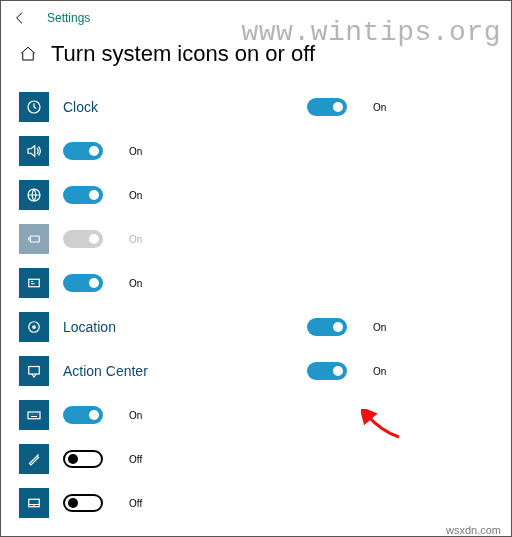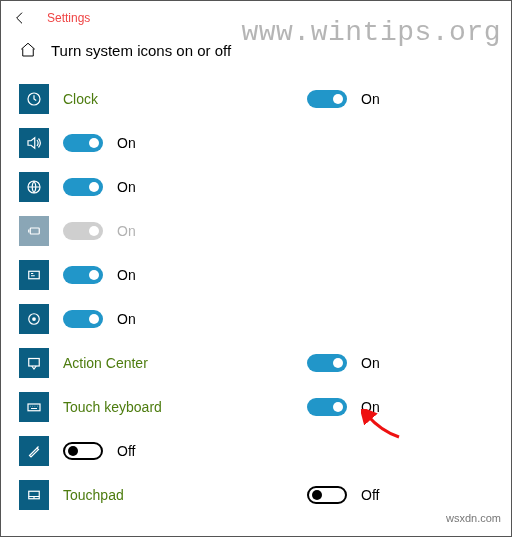--- a/index.html
+++ b/index.html
@@ -19,29 +19,29 @@
     align-items: center;
     gap: 18px;
     padding: 6px 10px 0 10px;
     height: 28px;
   }
   .back-btn {
     width: 18px; height: 18px;
     display: flex; align-items: center; justify-content: center;
     cursor: pointer;
   }
-  .app-title { font-size: 12px; color: #ef4444; }
+  .app-title { font-size: 12px; color: #0f766e; }
   .header {
     display: flex;
     align-items: center;
     gap: 14px;
     padding: 12px 18px 18px 18px;
   }
   .home-icon { width: 18px; height: 18px; display:flex; align-items:center; justify-content:center;}
-  .page-title { font-size: 15px; font-weight: 400; }
+  .page-title { font-size: 22px; font-weight: 400; }
   .list {
     padding: 0 18px;
   }
   .row {
     display: flex;
     align-items: center;
     height: 44px;
     gap: 14px;
   }
   .icon-tile {
@@ -49,21 +49,21 @@
     background: #0b5e82;
     display: flex; align-items: center; justify-content: center;
     color: #fff;
     flex-shrink: 0;
   }
   .icon-tile.light { background: #8aa6b6; }
   .icon-tile svg { width: 18px; height: 18px; stroke: #fff; fill: none; stroke-width: 1.6; }
   .item-label {
     flex: 0 0 230px;
     font-size: 14px;
-    color: #4d7c0f;
+    color: #0c4a6e;
   }
   .toggle {
     width: 40px; height: 18px;
     border-radius: 10px;
     position: relative;
     cursor: pointer;
     flex-shrink: 0;
   }
   .toggle .knob {
     position: absolute;
@@ -71,35 +71,36 @@
     border-radius: 50%;
     top: 4px;
   }
   .toggle.on-blue { background:#2196c9; }
   .toggle.on-blue .knob { background:#fff; right:4px; }
   .toggle.disabled-on { background:#cfcfcf; }
   .toggle.disabled-on .knob { background:#fff; right:4px; }
   .toggle.off { background:#fff; border:2px solid #000; height:18px; }
   .toggle.off .knob { background:#000; left:3px; top:2px; }
   .state-label {
-    font-size: 14px;
+    margin-left: 12px;
+    font-size: 10px;
   }
   .state-label.dim { color:#b3b3b3; }
   .watermark {
     position: absolute;
     top: 16px; right: 10px;
     font-size: 28px;
     font-family: Liberation Mono, monospace;
     color: rgba(120,120,120,0.55);
     letter-spacing: 0.5px;
     pointer-events: none;
   }
   .footer-mark {
     position: absolute;
-    bottom: 12px; right: 10px;
+    bottom: 0; right: 10px;
     font-size: 11px;
     color: #777;
   }
   .arrow {
     position: absolute;
     left: 360px;
     top: 408px;
     width: 40px; height: 30px;
     pointer-events: none;
   }
@@ -188,20 +189,21 @@
       </div>
       <div class="state-label">On</div>
     </div>
     <div class="row">
       <div class="icon-tile">
         <svg viewBox="0 0 24 24">
           <circle cx="12" cy="12" r="7"></circle>
           <circle cx="12" cy="12" r="2.5" fill="#fff" stroke="none"></circle>
         </svg>
       </div>
+      <div class="item-label">Location</div>
       <div class="toggle on-blue">
         <div class="knob"></div>
       </div>
       <div class="state-label">On</div>
     </div>
     <div class="row">
       <div class="icon-tile">
         <svg viewBox="0 0 24 24">
           <rect x="5" y="6" width="14" height="10"></rect>
           <path d="M9 16 L12 20 L15 16"></path>
@@ -213,21 +215,20 @@
       </div>
       <div class="state-label">On</div>
     </div>
     <div class="row">
       <div class="icon-tile">
         <svg viewBox="0 0 24 24">
           <rect x="4" y="8" width="16" height="9"></rect>
           <path d="M7 11 H7.5 M10 11 H10.5 M13 11 H13.5 M16 11 H16.5 M8 14 H16"></path>
         </svg>
       </div>
-      <div class="item-label">Touch keyboard</div>
       <div class="toggle on-blue">
         <div class="knob"></div>
       </div>
       <div class="state-label">On</div>
     </div>
     <div class="row">
       <div class="icon-tile">
         <svg viewBox="0 0 24 24">
           <path d="M6 18 L16 8 L18 10 L8 20 Z"></path>
           <path d="M16 8 L18 6"></path>
@@ -238,21 +239,20 @@
       </div>
       <div class="state-label">Off</div>
     </div>
     <div class="row">
       <div class="icon-tile">
         <svg viewBox="0 0 24 24">
           <rect x="5" y="7" width="14" height="10"></rect>
           <path d="M5 14 H19 M12 14 V17"></path>
         </svg>
       </div>
-      <div class="item-label">Touchpad</div>
       <div class="toggle off">
         <div class="knob"></div>
       </div>
       <div class="state-label">Off</div>
     </div>
   </div>
 
 <div class="watermark">www.wintips.org</div>
 <div class="footer-mark">wsxdn.com</div>
 

